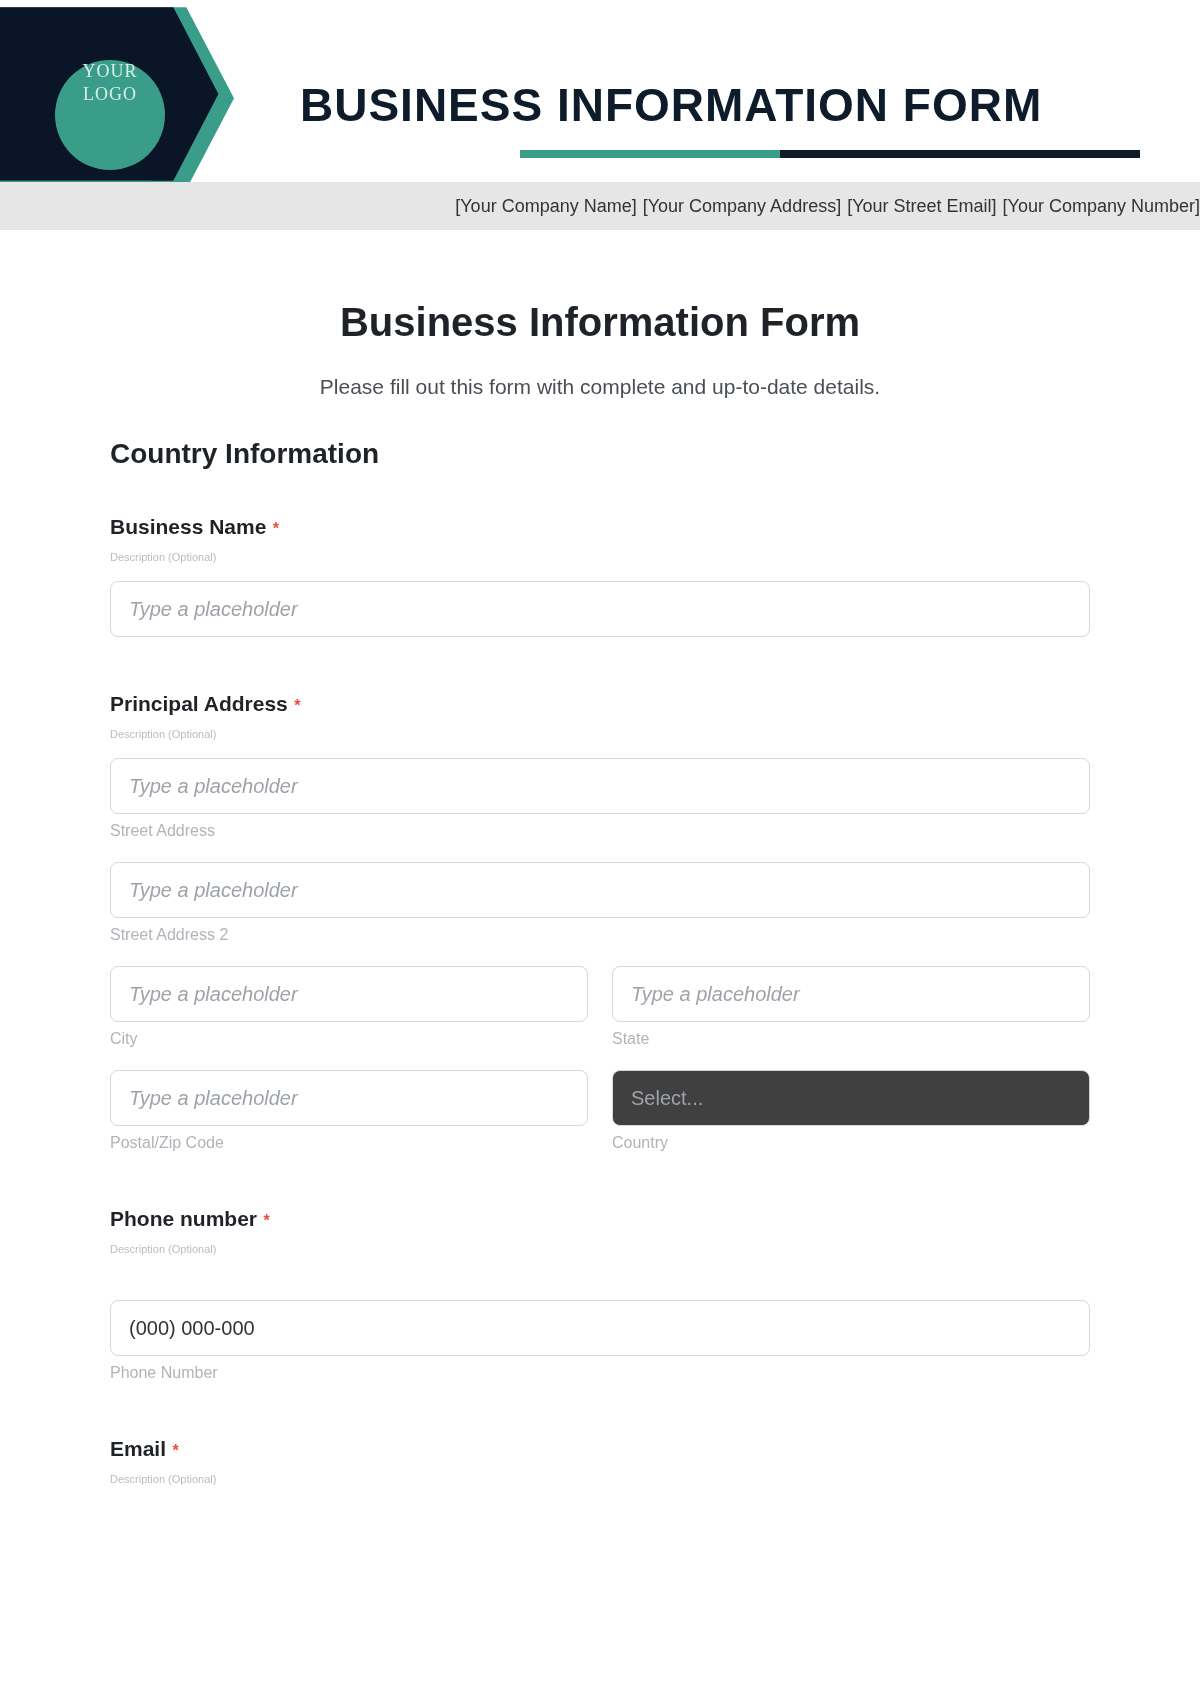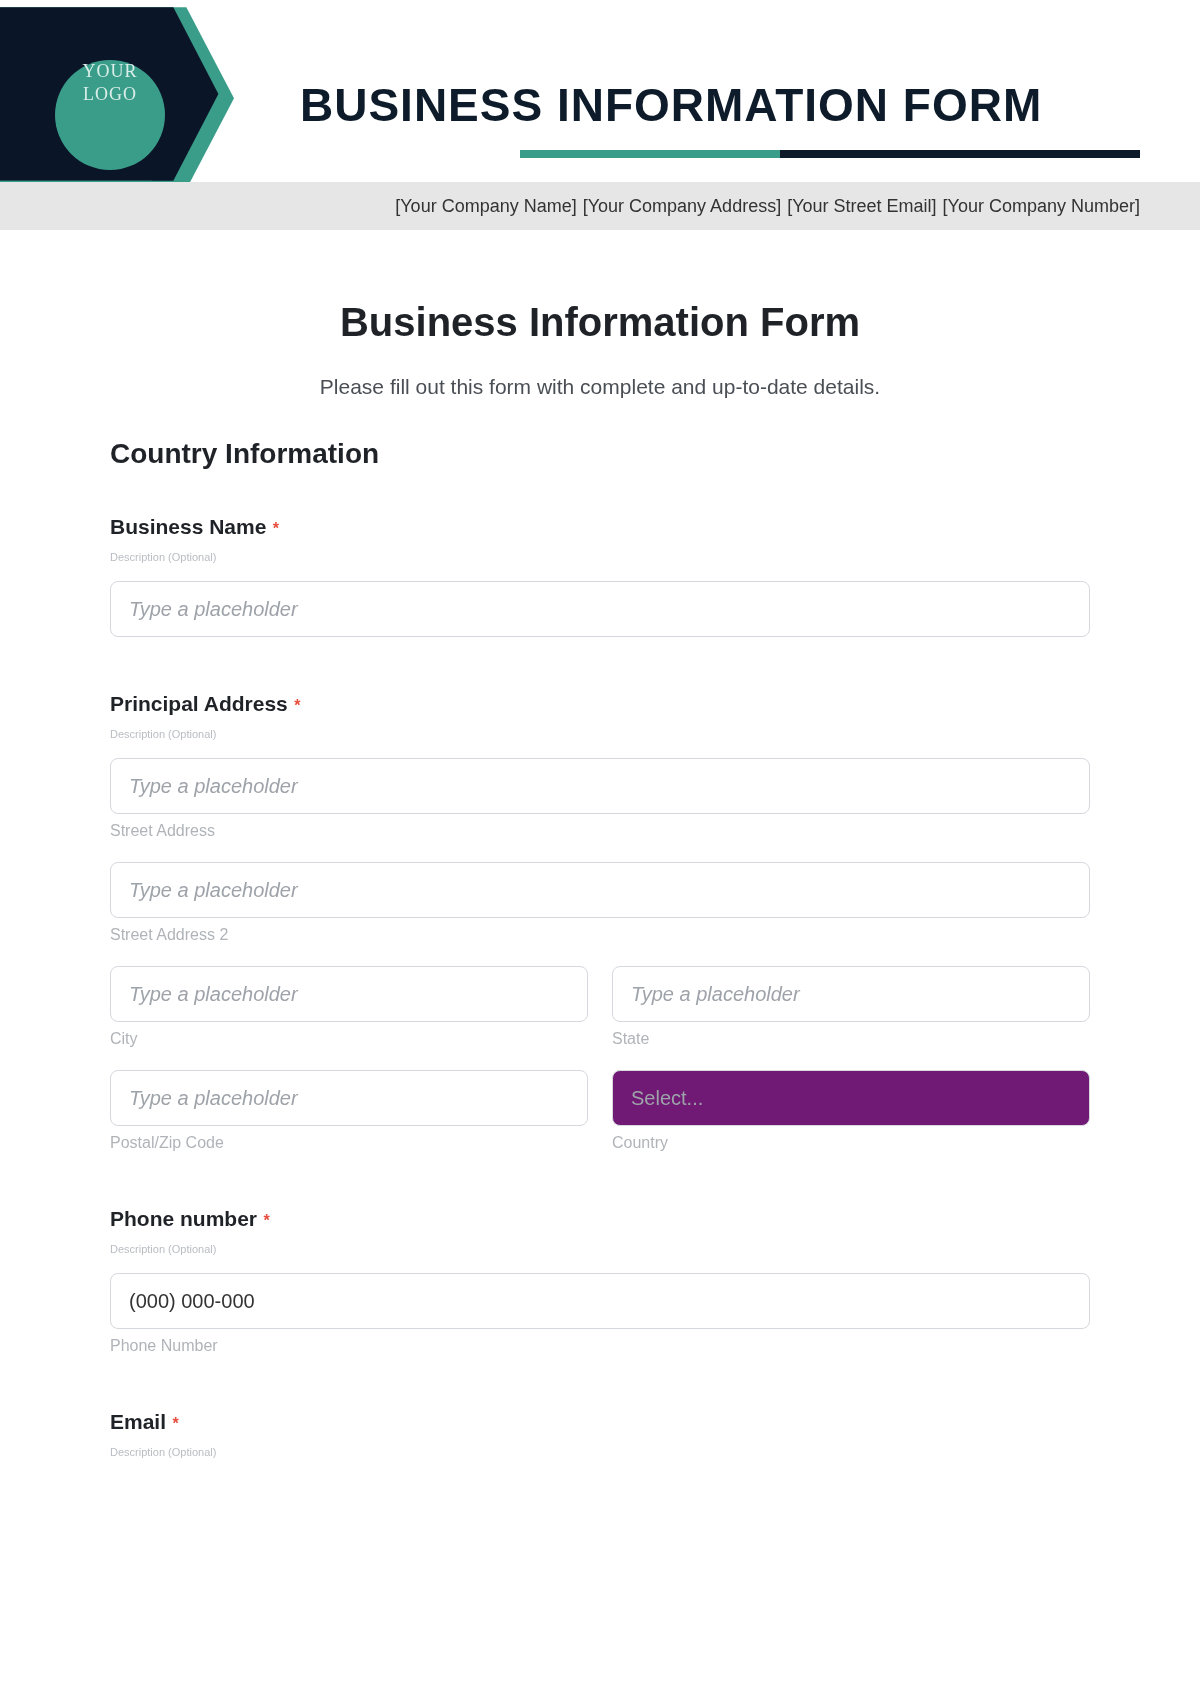--- a/index.html
+++ b/index.html
@@ -64,21 +64,20 @@
   .under-rule .teal { flex: 0 0 42%; background: #3a9d8a; height: 8px; }
   .under-rule .dark { flex: 1; background: #0d1b2a; height: 8px; }
   .gray-strip {
     position: absolute;
     top: 182px; left: 0; right: 0;
     height: 48px;
     background: #e6e6e6;
     display: flex;
     align-items: center;
     justify-content: flex-end;
-    padding-right: 60px;
     font-size: 18px;
     color: #333;
   }
   .gray-strip span { margin-left: 6px; }
 
   
   .form-wrap {
     padding: 60px 110px 40px 110px;
   }
   .form-title {
@@ -137,21 +136,21 @@
   }
   .two-col > div { flex: 1; }
   .select-box {
     width: 100%;
     height: 56px;
     border: 1px solid #d5d8dc;
     border-radius: 8px;
     padding: 0 18px;
     font-size: 20px;
     color: #9ea3a9;
-    background: #701a75;
+    background: #404040;
     display: flex;
     align-items: center;
     justify-content: space-between;
   }
 </style>
 </head>
 <body>
 
 <div class="page">
 
@@ -242,21 +241,21 @@
         </div>
       </div>
     </div>
 
     <div class="field-block">
       <div>
         <span class="field-label">Phone number</span>
         <span class="req">*</span>
       </div>
       <div class="field-desc">Description (Optional)</div>
-      <input class="text-input" type="text" style="font-style: normal; color: rgb(51, 51, 51);" value="(000) 000-000">
+      <input class="text-input" type="text" style="font-style: normal; color: rgb(51, 51, 51); margin-top: 27px;" value="(000) 000-000">
       <div class="sub-label">Phone Number</div>
     </div>
 
     <div class="field-block" style="margin-bottom:0;">
       <div>
         <span class="field-label">Email</span>
         <span class="req">*</span>
       </div>
       <div class="field-desc">Description (Optional)</div>
     </div>

